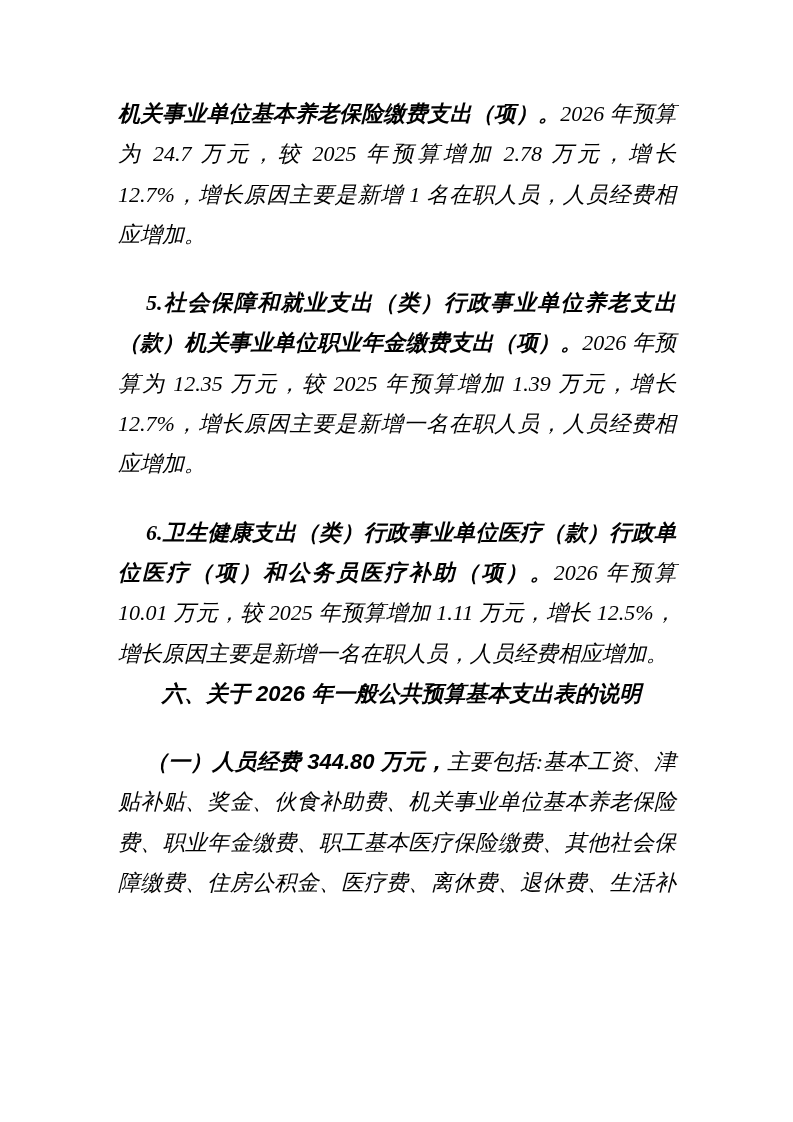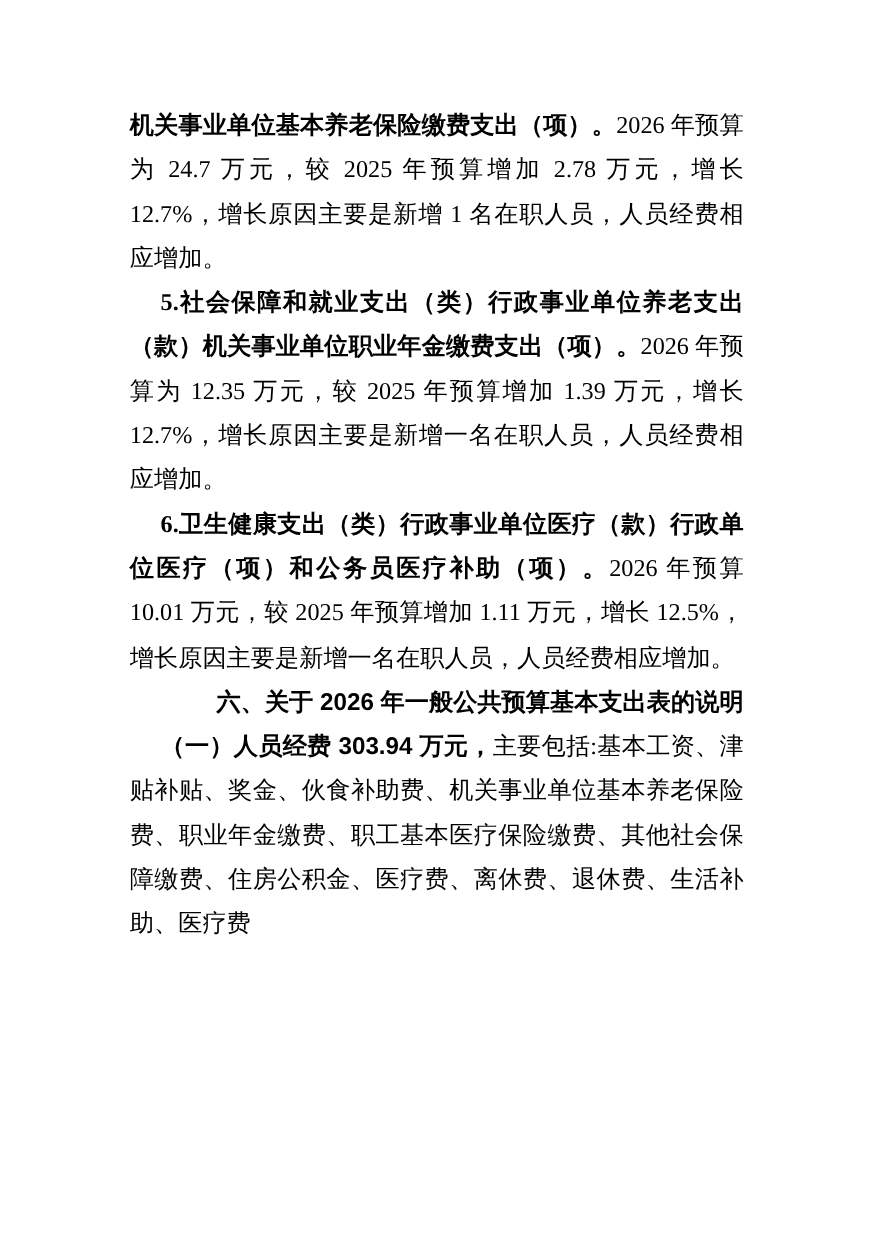--- a/index.html
+++ b/index.html
@@ -8,50 +8,52 @@
     background: #ffffff;
   }
   .page {
     position: relative;
     width: 793px;
     height: 894px;
     background: #ffffff;
     color: #000000;
     font-family: "Liberation Serif", "DejaVu Serif", serif;
     overflow: hidden;
+    font-style: italic;
   }
   .doc-body {
     position: absolute;
     left: 118px;
     top: 94px;
     width: 558px;
     font-size: 22px;
     line-height: 40.3px;
     text-align: justify;
     text-justify: inter-ideograph;
   }
   .para {
     margin: 0;
     padding: 0;
   }
   .indent {
     text-indent: 28px;
+    margin-top: 28px;
   }
   .lead {
     font-weight: bold;
   }
   .lead-hei {
     font-weight: bold;
     font-family: "Liberation Sans", "DejaVu Sans", sans-serif;
   }
   .heading {
     font-weight: bold;
     font-family: "Liberation Sans", "DejaVu Sans", sans-serif;
     text-indent: 44px;
-    text-align: right;
+    text-align: left;
   }
   .page-num {
     position: absolute;
     top: 1028px;
     left: 118px;
     width: 558px;
     text-align: right;
     font-family: "Liberation Sans", "DejaVu Sans", sans-serif;
     font-size: 15px;
     color: #1d4ed8;
@@ -66,18 +68,18 @@
     <p class="para"><span class="lead">机关事业单位基本养老保险缴费支出（项）。</span><span>2026 年预算为 24.7 万元，较 2025 年预算增加 2.78 万元，增长 12.7%，增长原因主要是新增 1 名在职人员，人员经费相应增加。</span></p>
 
     <p class="para indent"><span class="lead">5.社会保障和就业支出（类）行政事业单位养老支出（款）机关事业单位职业年金缴费支出（项）。</span><span>2026 年预算为 12.35 万元，较 2025 年预算增加 1.39 万元，增长 12.7%，增长原因主要是新增一名在职人员，人员经费相应增加。</span></p>
 
     <p class="para indent"><span class="lead">6.卫生健康支出（类）行政事业单位医疗（款）行政单位医疗（项）和公务员医疗补助（项）。</span><span>2026 年预算 10.01 万元，较 2025 年预算增加 1.11 万元，增长 12.5%，增长原因主要是新增一名在职人员，人员经费相应增加。</span></p>
 
 
     <p class="para heading">六、关于 2026 年一般公共预算基本支出表的说明</p>
 
 
-    <p class="para indent"><span class="lead-hei">（一）人员经费 303.94 万元，</span><span>主要包括:基本工资、津贴补贴、奖金、伙食补助费、机关事业单位基本养老保险费、职业年金缴费、职工基本医疗保险缴费、其他社会保障缴费、住房公积金、医疗费、离休费、退休费、生活补助、医疗费</span></p>
+    <p class="para indent"><span class="lead-hei">（一）人员经费 344.80 万元，</span><span>主要包括:基本工资、津贴补贴、奖金、伙食补助费、机关事业单位基本养老保险费、职业年金缴费、职工基本医疗保险缴费、其他社会保障缴费、住房公积金、医疗费、离休费、退休费、生活补助、医疗费</span></p>
 
   </main>
 
   <footer class="page-num">10</footer>
 </div>
 
 </body></html>

